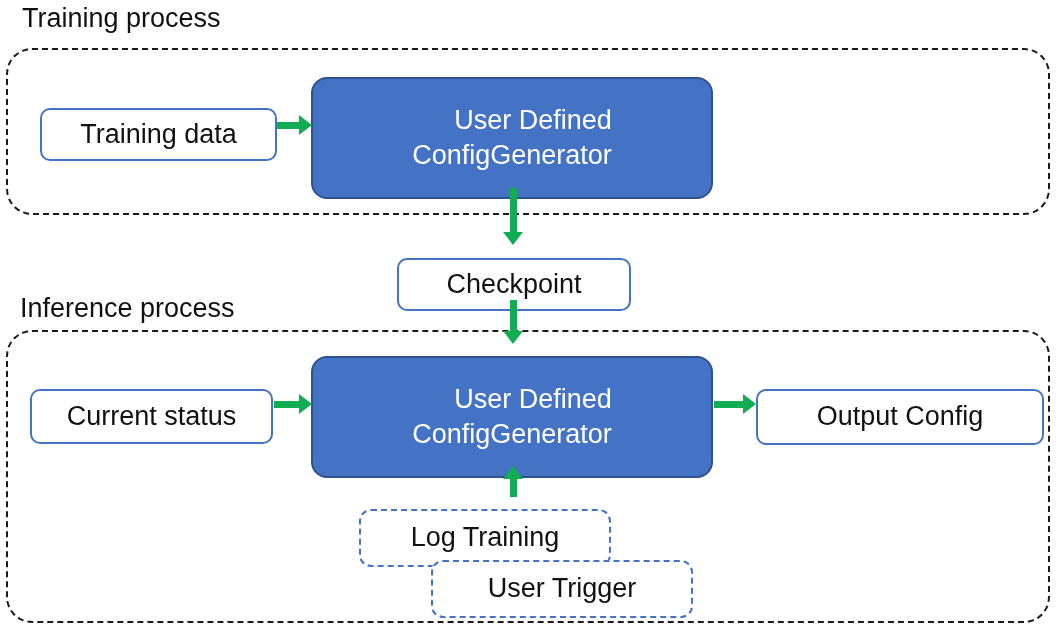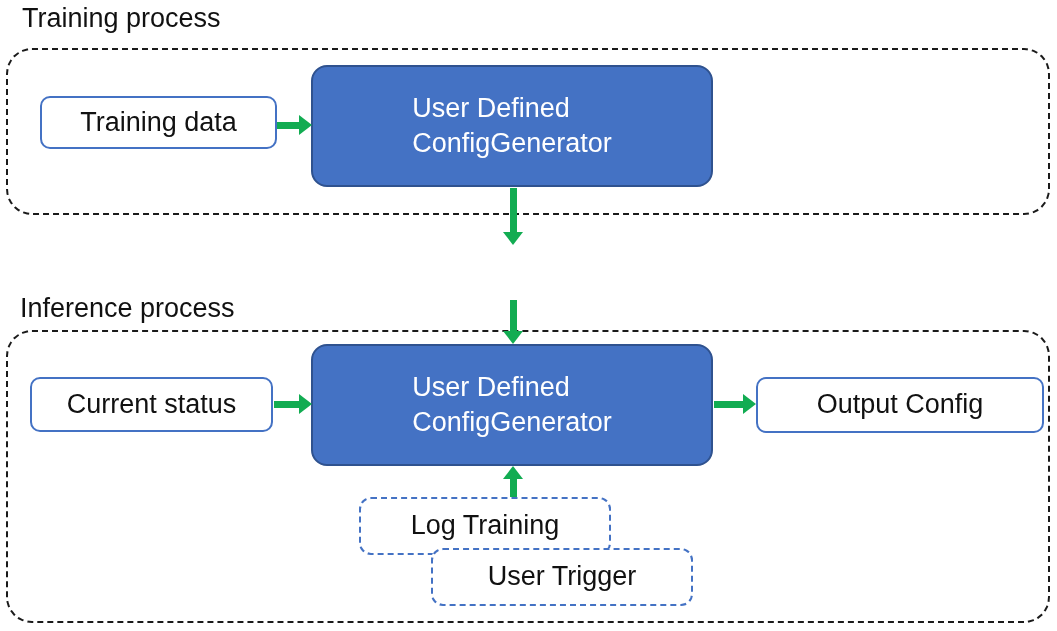--- a/index.html
+++ b/index.html
@@ -35,24 +35,25 @@
     position: absolute;
     border: 2px dashed var(--container-dash);
     border-radius: 26px;
     background: transparent;
   }
   .node {
     position: absolute;
     display: flex;
     align-items: center;
     justify-content: center;
-    text-align: left;
+    text-align: right;
     font-size: 27px;
     line-height: 1.3;
     white-space: nowrap;
+    margin-top: 12px;
   }
   .node.white-box {
     background: #fff;
     border: 2px solid var(--box-border-blue);
     border-radius: 10px;
     color: var(--text-dark);
   }
   .node.blue-box {
     background: var(--node-fill-blue);
     border: 2px solid var(--node-border-blue);
@@ -128,20 +129,23 @@
     <span>Training data</span>
   </div>
 
   <div class="node blue-box" id="train-generator">
     <span>
       <span class="line">User Defined</span>
       <span class="line">ConfigGenerator</span>
     </span>
   </div>
 
+  <div class="node white-box" id="checkpoint">
+    <span>Checkpoint</span>
+  </div>
 
   <div class="section-label" id="inference-label">Inference process</div>
 
   <div class="dashed-container" id="inference-container"></div>
 
   <div class="node white-box" id="current-status">
     <span>Current status</span>
   </div>
 
   <div class="node blue-box" id="infer-generator">

